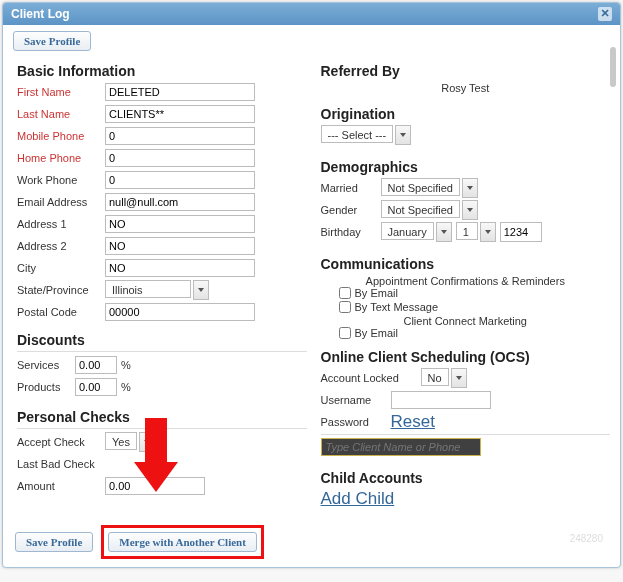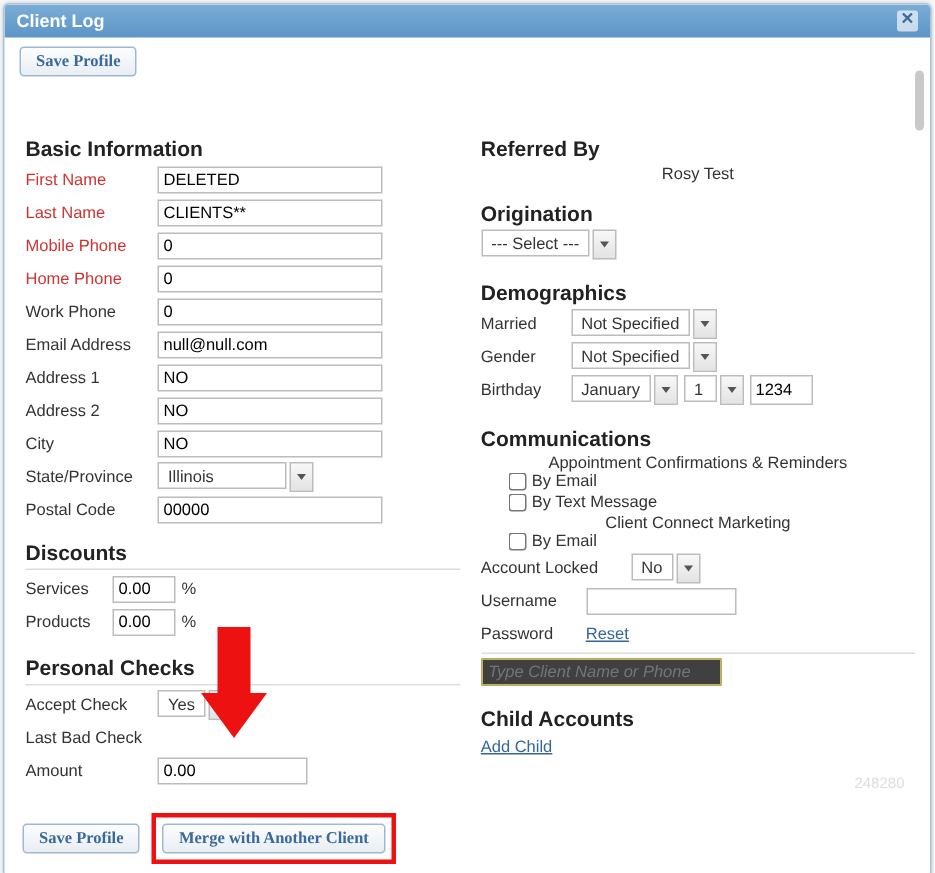--- a/index.html
+++ b/index.html
@@ -66,21 +66,21 @@
     font-weight: bold;
     color: #3a6a99;
     cursor: pointer;
     font-family: Liberation Serif, serif;
   }
   .content {
     padding: 4px 10px 8px 14px;
     display: flex;
     gap: 14px;
   }
-  .col { flex: 1; margin-top: 28px; }
+  .col { flex: 1; }
   h3.section {
     font-size: 14px;
     font-weight: bold;
     color: #222;
     margin: 6px 0 3px 0;
   }
   .hr { border-bottom: 1px solid #ddd; margin-bottom: 3px; }
   .row {
     display: flex;
     align-items: center;
@@ -129,21 +129,21 @@
   }
   .seldrop .selarrow:after {
     content: '';
     border-left: 3px solid transparent;
     border-right: 3px solid transparent;
     border-top: 4px solid #555;
   }
   .chk { display: flex; align-items: center; gap: 4px; margin-left: 18px; font-size: 11px; margin-bottom: 2px;}
   .chk input { width: 12px; height: 12px; }
   .subtext { font-size: 11px; margin-left: 0; text-align: center; }
-  .link { color: #336699; text-decoration: underline; cursor: pointer; font-size: 11px;}
+  .link { color: #336699; text-decoration: underline; cursor: pointer; font-size: 17px;}
   .parent-input {
     border: 1px solid #c9b14c;
     background: #404040;
     padding: 2px 4px;
     font-size: 11px;
     color: #999;
     width: 160px;
     height: 18px;
     font-style: italic;
   }
@@ -156,21 +156,21 @@
   .highlight-box {
     border: 3px solid #e11;
     padding: 4px;
     display: inline-block;
   }
   .ghostnum {
     color: #ddd;
     font-size: 10px;
     position: absolute;
     right: 20px;
-    bottom: 54px;
+    bottom: 38px;
   }
   .arrow-annot {
     position: absolute;
     left: 134px;
     top: 418px;
     width: 44px;
     height: 78px;
     z-index: 5;
   }
   .arrow-annot .shaft {
@@ -335,20 +335,21 @@
       <label class="chk">
           <input type="checkbox" style="">
           <span>By Text Message</span>
         </label>
       <div class="subtext">Client Connect Marketing</div>
       <label class="chk">
           <input type="checkbox" style="">
           <span>By Email</span>
         </label>
 
+      <h3 class="section" style="margin-top:10px">Online Client Scheduling (OCS)</h3>
       <div class="row">
           <span class="label w100">Account Locked</span>
         <span class="seldrop">
             <span class="selinput" style="min-width:22px">No</span>
             <span class="selarrow"></span>
           </span>
       </div>
       <div class="row">
           <span class="label" style="width:70px">Username</span>
           <input class="txt md" value="" style="">

